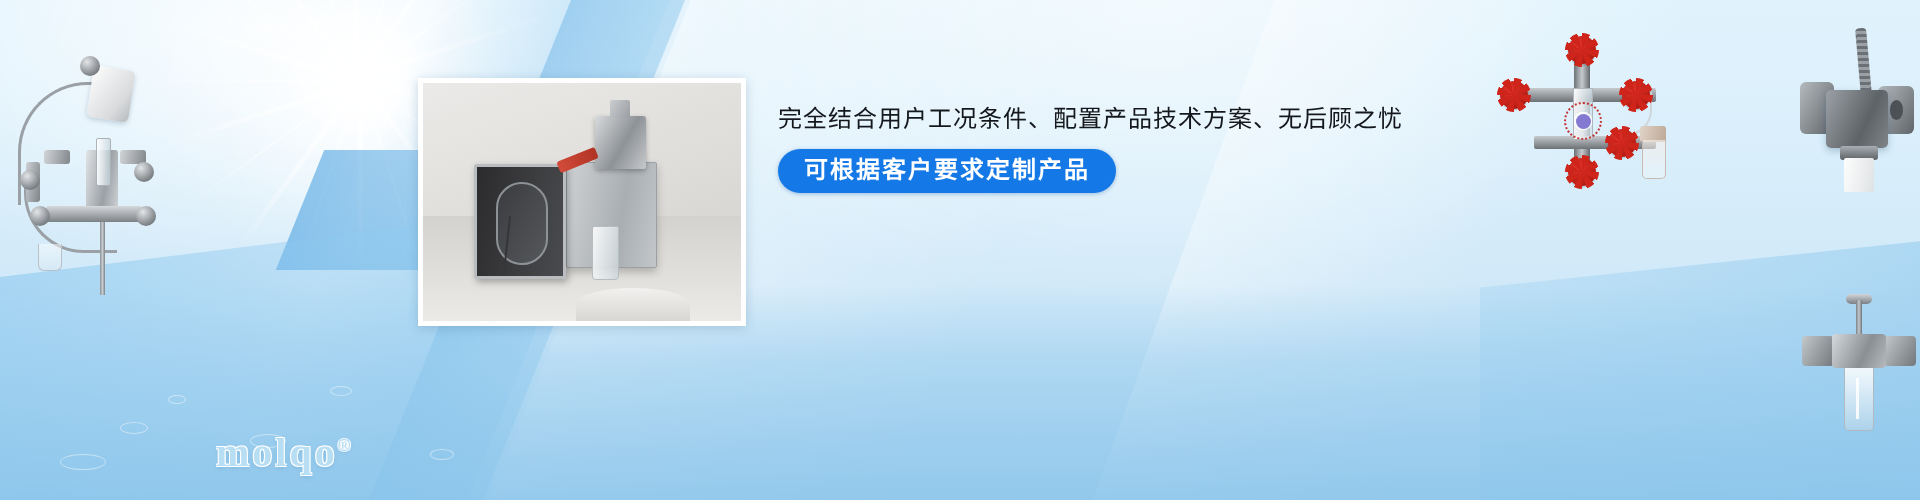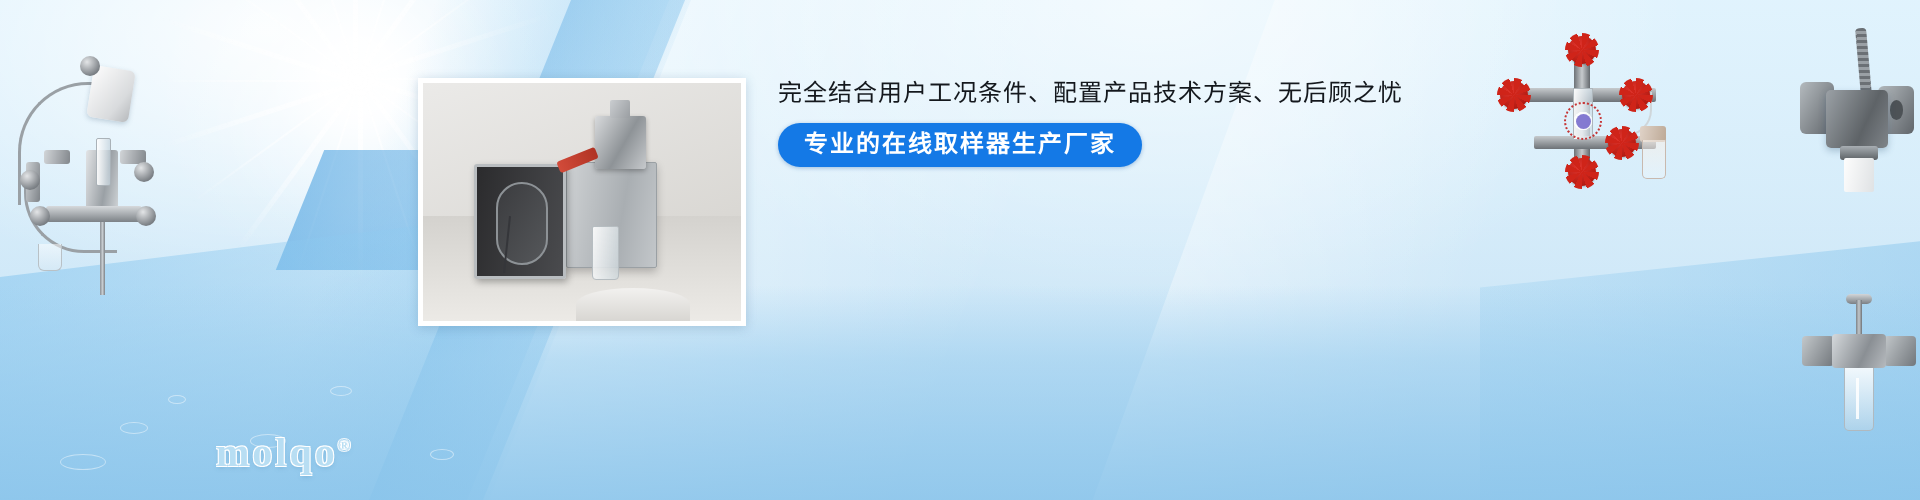--- a/index.html
+++ b/index.html
@@ -138,21 +138,21 @@
 
   .headline{
     display:inline-block;margin-top:11px;
     background:#1479e6;color:#ffffff;
     font-size:31px;line-height:38px;font-weight:700;
     letter-spacing:2px;padding:4px 12px 6px 12px;white-space:nowrap;
     box-shadow:0 1px 3px rgba(20,90,170,.35);
   }
 
   .subline{
-    margin-top:3px;
+    margin-top:29px;
     font-size:24px;line-height:32px;color:#14181d;font-weight:400;
     letter-spacing:1px;white-space:nowrap;
   }
 
   .pill{
     display:inline-block;margin-top:14px;
     background:#1479e6;color:#fff;border-radius:22px;
     font-size:24px;line-height:30px;font-weight:700;letter-spacing:2px;
     padding:6px 26px 8px 26px;white-space:nowrap;
     box-shadow:0 1px 4px rgba(20,90,170,.35);
@@ -370,21 +370,21 @@
       <div class="ph-bottle"></div>
       <div class="ph-cable"></div>
     </div>
   </div>
 
   <div class="copy">
 
 
     <div class="subline">完全结合用户工况条件、配置产品技术方案、无后顾之忧</div>
 
-    <div class="pill">专业的在线取样器生产厂家</div>
+    <div class="pill">可根据客户要求定制产品</div>
 
   </div>
 
   <div class="prod prod-cross">
     <div class="pc-vpipe"></div>
     <div class="pc-hpipe"></div>
     <div class="pc-hpipe2"></div>
     <div class="pc-tube"></div>
     <div class="pc-wire"></div>
     <div class="hw" style="left:78px;top:-4px;"></div>

